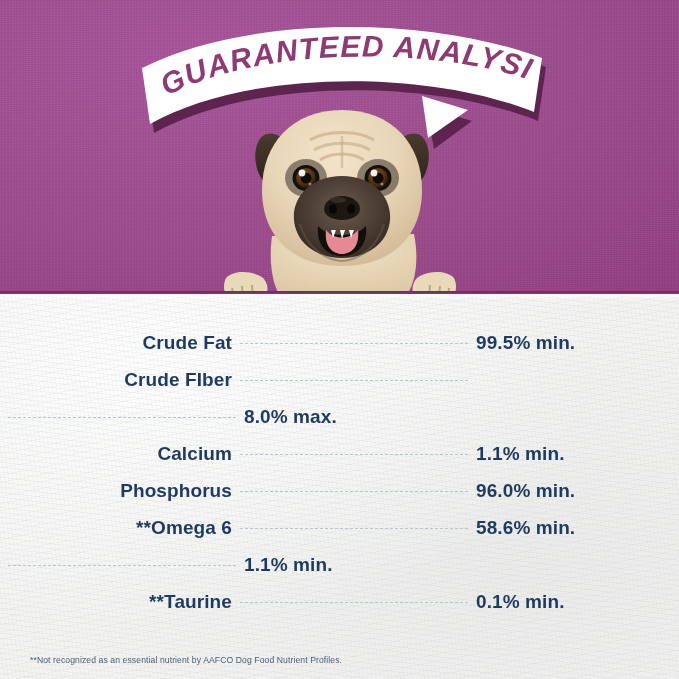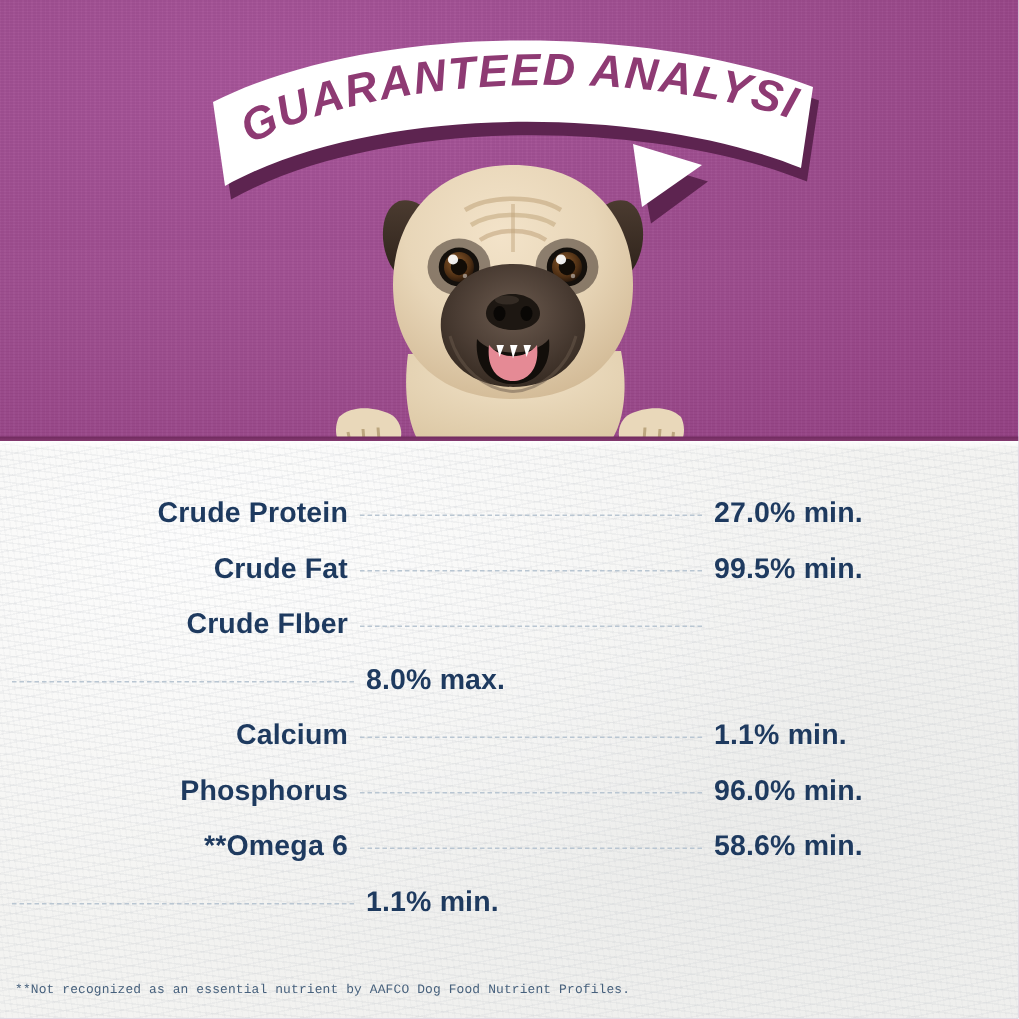--- a/index.html
+++ b/index.html
@@ -123,28 +123,27 @@
     text-align: left;
     color: #1e3a5f;
     font-size: 19px;
     font-weight: 700;
     letter-spacing: .1px;
     white-space: nowrap;
   }
 
   .footnote {
     position: absolute;
-    left: 10px;
+    left: 30px;
     top: 655px;
     font-size: 8.6px;
     color: #46607c;
     letter-spacing: .1px;
     z-index: 7;
     white-space: nowrap;
-    font-family: Liberation Mono, monospace;
   }
 </style>
 </head>
 <body>
 
 <div id="page">
 
   <div class="purple-bg"></div>
 
   <div class="dog">
@@ -250,25 +249,20 @@
         <textPath href="#arcPath" startOffset="2%">GUARANTEED ANALYSIS</textPath>
       </text>
     </svg>
   </div>
 
   <div class="purple-edge"></div>
   <div class="panel"></div>
 
   <div class="table">
 
-    <div class="row">
-      <span class="label">Crude Protein</span>
-      <span class="leader"></span>
-      <span class="value">27.0% min.</span>
-    </div>
 
     <div class="row">
       <span class="label">Crude Fat</span>
       <span class="leader"></span>
       <span class="value">99.5% min.</span>
     </div>
 
     <div class="row">
       <span class="label">Crude FIber</span>
       <span class="leader"></span>
@@ -295,18 +289,23 @@
       <span class="label">**Omega 6</span>
       <span class="leader"></span>
       <span class="value">58.6% min.</span>
     </div>
 
     <div class="row">
       <span class="leader"></span>
       <span class="value">1.1% min.</span>
     </div>
 
+    <div class="row">
+      <span class="label">**Taurine</span>
+      <span class="leader"></span>
+      <span class="value">0.1% min.</span>
+    </div>
 
   </div>
 
   <div class="footnote">**Not recognized as an essential nutrient by AAFCO Dog Food Nutrient Profiles.</div>
 
 </div>
 
 </body></html>

